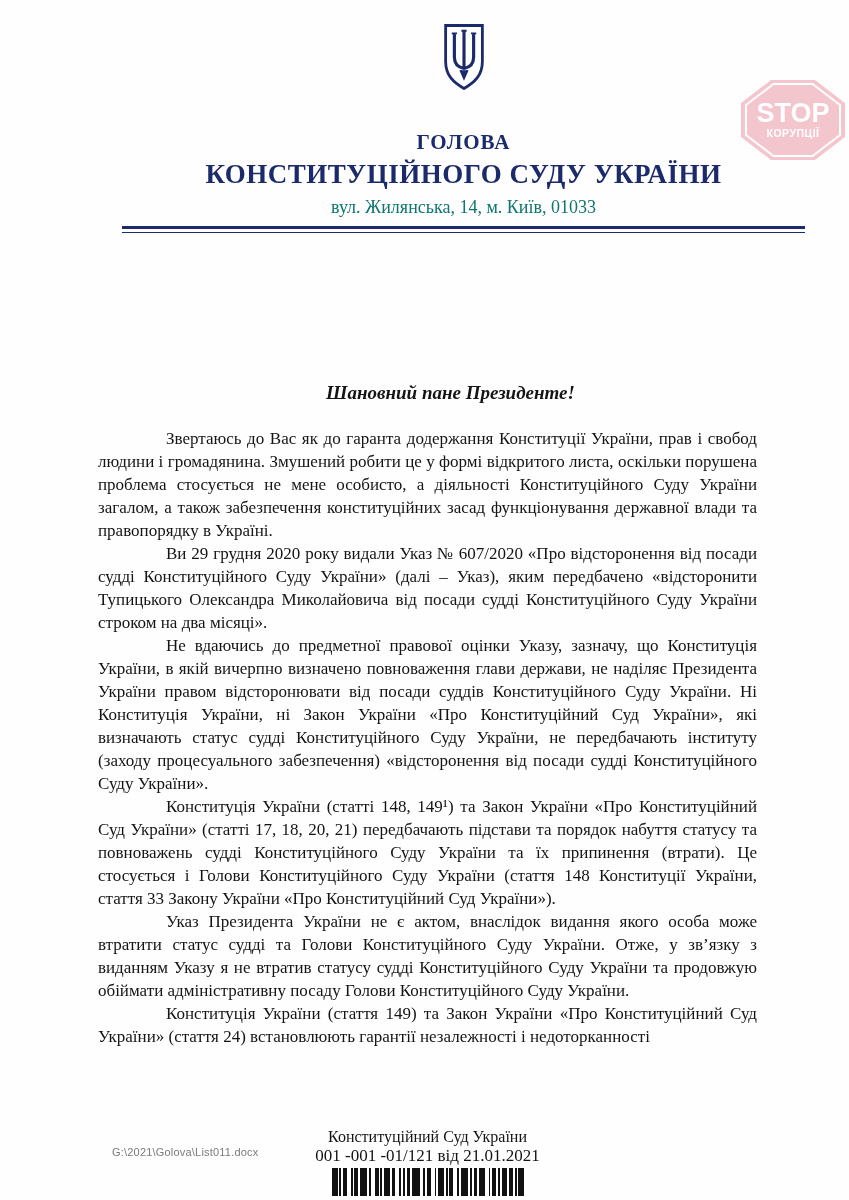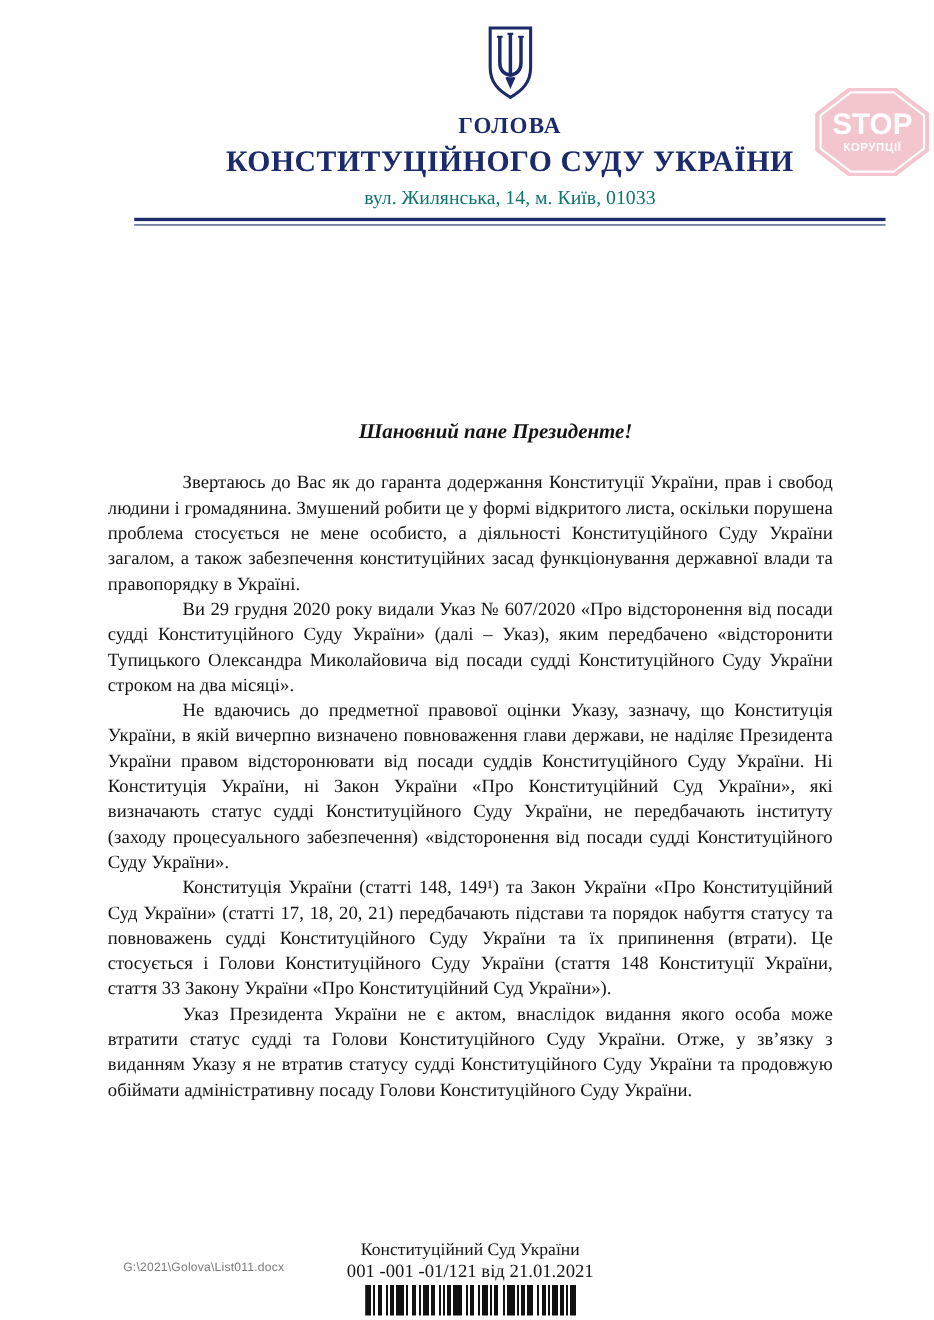--- a/index.html
+++ b/index.html
@@ -18,21 +18,21 @@
   .letterhead {
     position: absolute;
     left: 122px;
     top: 22px;
     width: 683px;
     text-align: center;
     color: #1b2a6b;
   }
   .emblem-wrap { height: 70px; }
   .org-line1 {
-    margin-top: 12px;
+    margin-top: 40px;
     font-size: 21px;
     font-weight: bold;
     letter-spacing: 1px;
     line-height: 20px;
   }
   .org-line2 {
     margin-top: 11px;
     font-size: 27px;
     font-weight: bold;
     letter-spacing: 0.5px;
@@ -159,20 +159,21 @@
 
 
   <div class="salutation">Шановний пане Президенте!</div>
 
   <div class="body-text">
     <p>Звертаюсь до Вас як до гаранта додержання Конституції України, прав і свобод людини і громадянина. Змушений робити це у формі відкритого листа, оскільки порушена проблема стосується не мене особисто, а діяльності Конституційного Суду України загалом, а також забезпечення конституційних засад функціонування державної влади та правопорядку в Україні.</p>
     <p>Ви 29 грудня 2020 року видали Указ № 607/2020 «Про відсторонення від посади судді Конституційного Суду України» (далі – Указ), яким передбачено «відсторонити Тупицького Олександра Миколайовича від посади судді Конституційного Суду України строком на два місяці».</p>
     <p>Не вдаючись до предметної правової оцінки Указу, зазначу, що Конституція України, в якій вичерпно визначено повноваження глави держави, не наділяє Президента України правом відсторонювати від посади суддів Конституційного Суду України. Ні Конституція України, ні Закон України «Про Конституційний Суд України», які визначають статус судді Конституційного Суду України, не передбачають інституту (заходу процесуального забезпечення) «відсторонення від посади судді Конституційного Суду України».</p>
     <p>Конституція України (статті 148, 149¹) та Закон України «Про Конституційний Суд України» (статті 17, 18, 20, 21) передбачають підстави та порядок набуття статусу та повноважень судді Конституційного Суду України та їх припинення (втрати). Це стосується і Голови Конституційного Суду України (стаття 148 Конституції України, стаття 33 Закону України «Про Конституційний Суд України»).</p>
     <p>Указ Президента України не є актом, внаслідок видання якого особа може втратити статус судді та Голови Конституційного Суду України. Отже, у зв’язку з виданням Указу я не втратив статусу судді Конституційного Суду України та продовжую обіймати адміністративну посаду Голови Конституційного Суду України.</p>
+    <p>Конституція України (стаття 149) та Закон України «Про Конституційний Суд України» (стаття 24) встановлюють гарантії незалежності і недоторканності</p>
   </div>
 
   <div class="footer">
     <div class="footer-org">Конституційний Суд України</div>
     <div class="footer-reg">001 -001 -01/121  від 21.01.2021</div>
     <div class="footer-barcode">
       <svg id="barcode-svg" width="192" height="28" preserveAspectRatio="none" shape-rendering="crispEdges" viewBox="0 0 103 28">
           <rect x="0" y="0" width="3" height="28" fill="#111"></rect>
           <rect x="4" y="0" width="1" height="28" fill="#111"></rect>
           <rect x="6" y="0" width="2" height="28" fill="#111"></rect>

